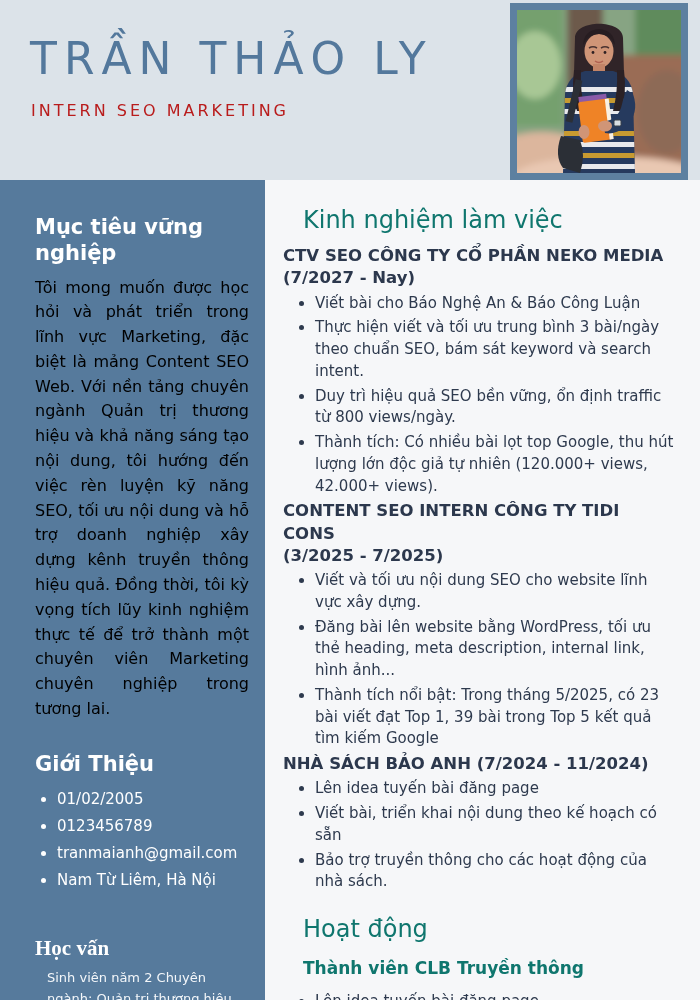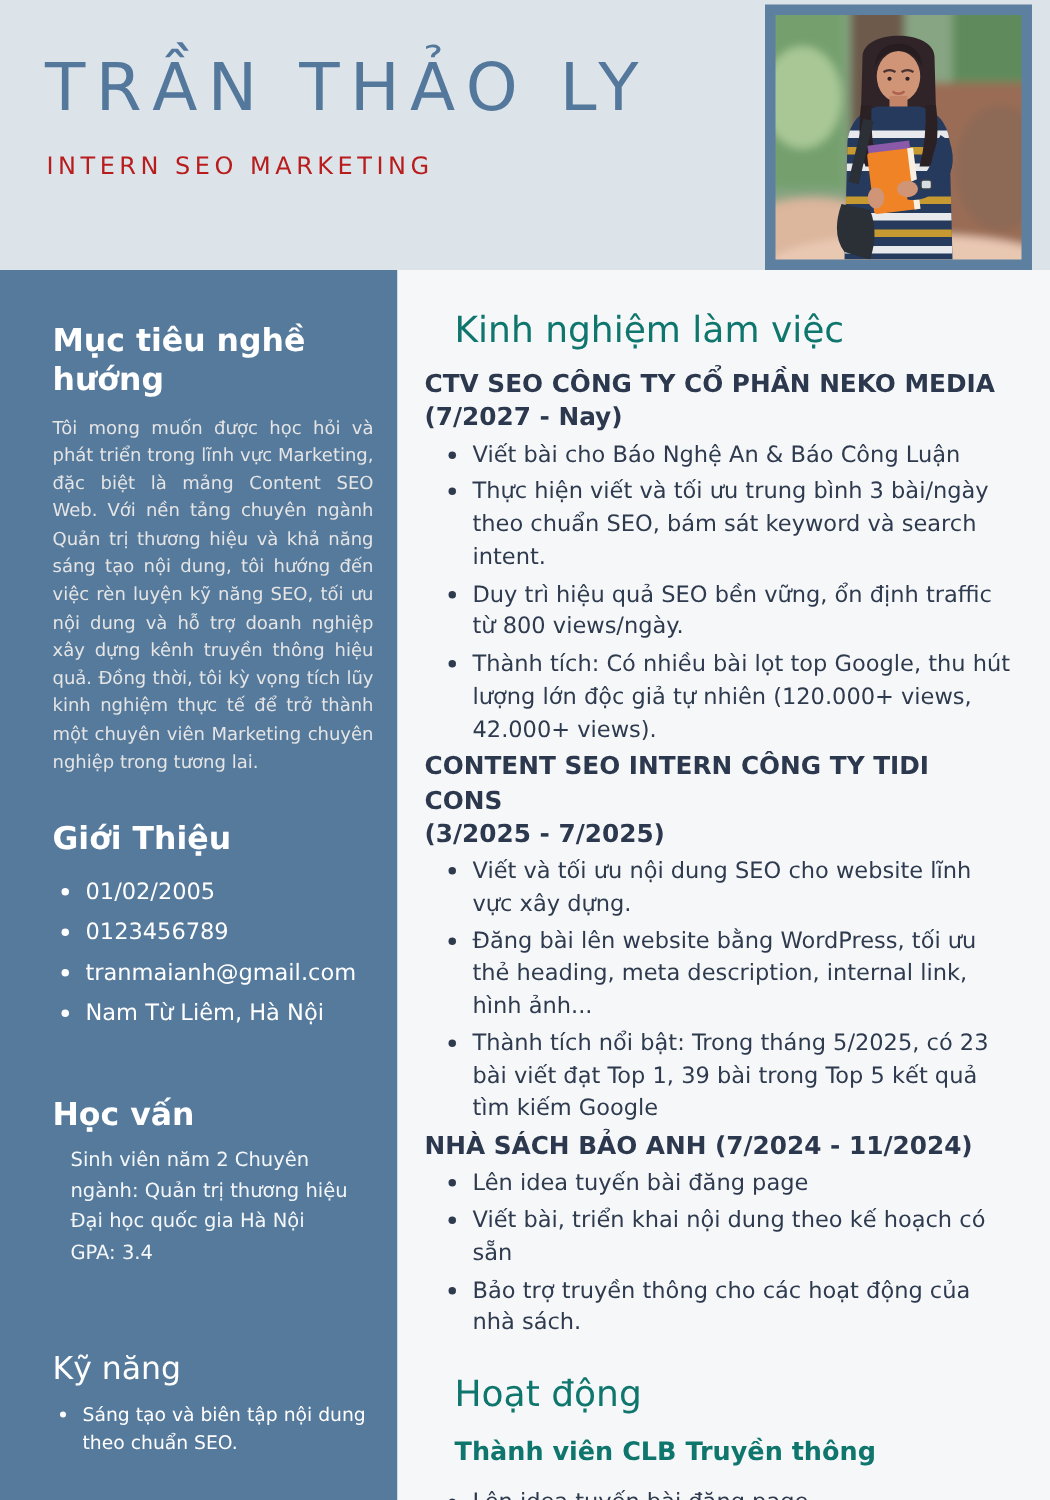--- a/index.html
+++ b/index.html
@@ -46,31 +46,31 @@
   .sidebar{
     background:#567a9c;
     color:#ffffff;
     padding:34px 16px 0 35px;
     box-sizing:border-box;
     overflow:hidden;
   }
   .sidebar h2{margin:0;font-size:21px;font-weight:700;line-height:1.25;}
   .objective-body{
     margin:9px 0 0;
-    font-size:12px;line-height:1.55;
+    font-size:16px;line-height:1.55;
     text-align:justify;
-    color:#e5e5e5;
+    color:#000000;
   }
   .profile-heading{font-size:25px;margin-top:29px !important;}
   .profile-list{
     margin:9px 0 0;padding-left:22px;
     font-size:15px;line-height:1.8;
     list-style:disc;
   }
-  .education-heading{font-size:23px;margin-top:41px !important;}
+  .education-heading{font-size:23px;margin-top:41px !important;font-family:Liberation Serif, serif;}
   .education-body{
     margin:7px 12px 0;
     font-size:13px;line-height:1.6;
     color:#f4f7fa;
   }
   .skills-heading{font-size:22px;font-weight:400 !important;margin-top:52px !important;}
   .skills-list{
     margin:9px 0 0;padding-left:20px;
     font-size:12.5px;line-height:1.5;
     list-style:disc;
@@ -171,21 +171,21 @@
           <ellipse cx="88" cy="116" rx="7" ry="5.5" fill="#d09577"></ellipse>
           <ellipse cx="67" cy="122" rx="5.5" ry="7" fill="#d09577"></ellipse>
           <rect x="97" y="110" width="7" height="6" rx="1.5" fill="#d8dde2" stroke="#3a4048" stroke-width="1"></rect>
         </g>
       </svg>
     </div>
   </header>
 
   <aside class="sidebar">
     <section>
-      <h2>Mục tiêu nghề hướng</h2>
+      <h2>Mục tiêu vững nghiệp</h2>
       <p class="objective-body">Tôi mong muốn được học hỏi và phát triển trong lĩnh vực Marketing, đặc biệt là mảng Content SEO Web. Với nền tảng chuyên ngành Quản trị thương hiệu và khả năng sáng tạo nội dung, tôi hướng đến việc rèn luyện kỹ năng SEO, tối ưu nội dung và hỗ trợ doanh nghiệp xây dựng kênh truyền thông hiệu quả. Đồng thời, tôi kỳ vọng tích lũy kinh nghiệm thực tế để trở thành một chuyên viên Marketing chuyên nghiệp trong tương lai.</p>
     </section>
 
     <section>
       <h2 class="profile-heading">Giới Thiệu</h2>
       <ul class="profile-list">
         <li>01/02/2005</li>
         <li>0123456789</li>
         <li>tranmaianh@gmail.com</li>
         <li>Nam Từ Liêm, Hà Nội</li>

